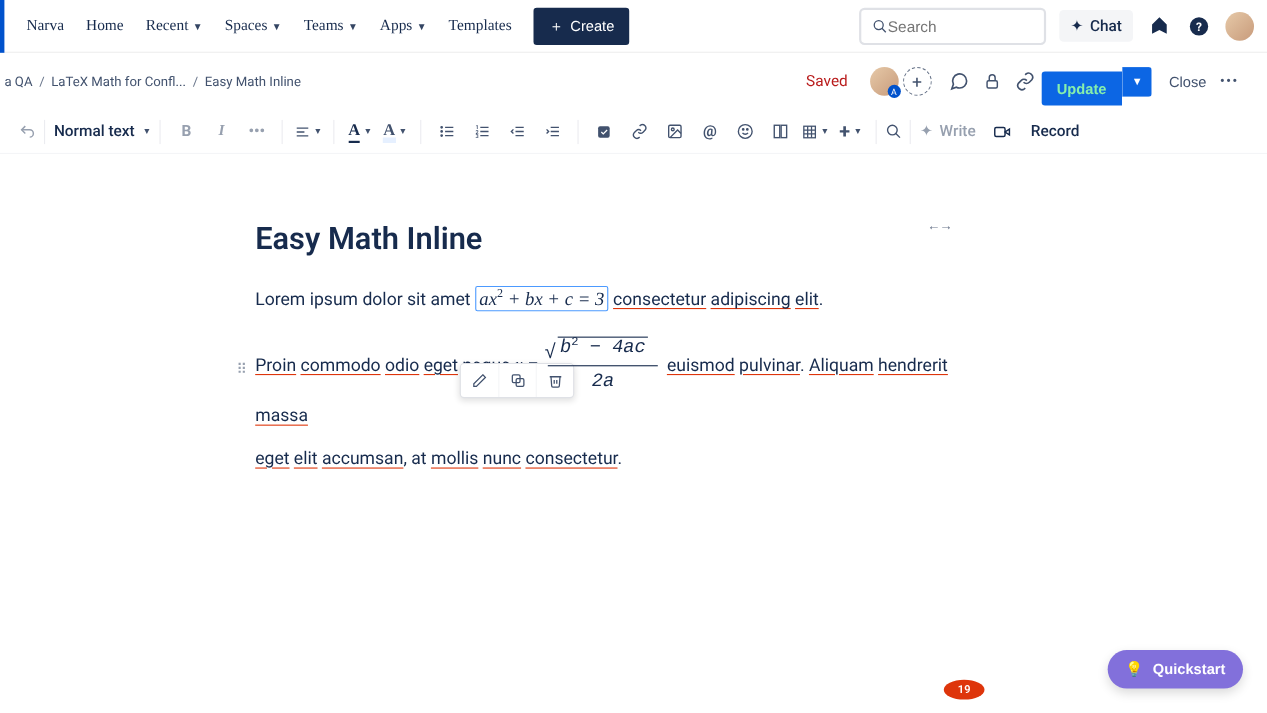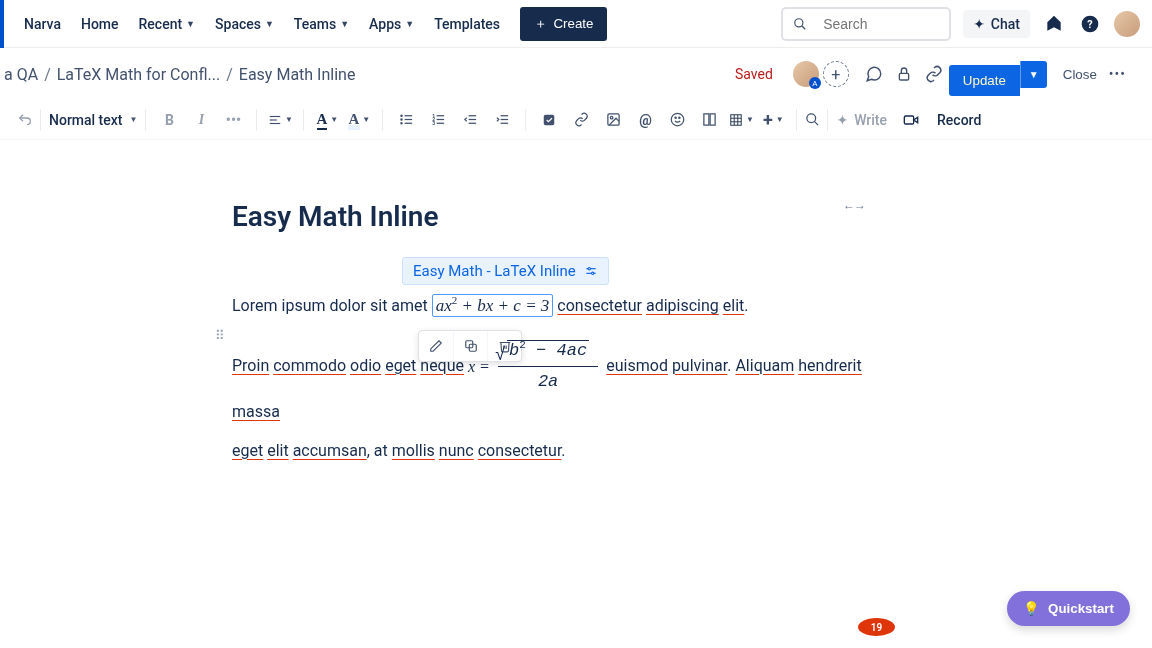--- a/index.html
+++ b/index.html
@@ -2,42 +2,42 @@
 <html><head>
 <meta charset="utf-8">
 <style>
 * { box-sizing: border-box; margin: 0; padding: 0; }
 body { font-family: -apple-system, BlinkMacSystemFont, "Segoe UI", Roboto, sans-serif; font-size: 14px; color: #172b4d; background: #fff; width: 1152px; height: 648px; overflow: hidden; position: relative; }
 
 
 .topnav { display: flex; align-items: center; height: 48px; padding: 0 12px 0 0; border-bottom: 1px solid #eee; gap: 12px; }
 .app-logo { width: 4px; height: 48px; background: #0052cc; }
 .nav-items { display: flex; align-items: center; gap: 4px; }
-.nav-item { padding: 6px 8px; border-radius: 3px; font-weight: 500; cursor: pointer; display: flex; align-items: center; gap: 4px; }
+.nav-item { padding: 6px 8px; border-radius: 3px; font-weight: 500; cursor: pointer; display: flex; align-items: center; gap: 4px; font-family: Liberation Serif, serif; }
 .chev { font-size: 9px; color: #344563; }
 .create-btn { margin-left: 8px; background: #172b4d; color: #fff; border: none; padding: 8px 14px; border-radius: 3px; font-weight: 500; display: flex; align-items: center; gap: 6px; cursor: pointer; }
 .spacer { flex: 1; }
-.search-box { width: 170px; height: 34px; border: 2px solid #dfe1e6; border-radius: 5px; display: flex; align-items: center; padding: 0 10px; gap: 16px; background:#fff; }
+.search-box { width: 170px; height: 34px; border: 2px solid #dfe1e6; border-radius: 5px; display: flex; align-items: center; padding: 0 10px; gap: 0; background:#fff; }
 .search-box input { border: none; outline: none; font-size: 14px; width: 100%; background: transparent; }
 .chat-btn { display: flex; align-items: center; gap: 6px; padding: 6px 10px; border-radius: 4px; background: #f4f5f7; font-weight: 500; cursor: pointer; }
 .top-ico { width: 24px; height: 24px; display: flex; align-items: center; justify-content: center; cursor: pointer; color:#42526e; }
 .avatar { width: 26px; height: 26px; border-radius: 50%; background: linear-gradient(135deg,#e6c9a8,#c89b7b); cursor: pointer; }
 
 
 .breadbar { display: flex; align-items: center; height: 52px; padding: 0 20px 0 4px; }
-.crumbs { display: flex; align-items: center; gap: 6px; font-size: 16px; color: #42526e; }
+.crumbs { display: flex; align-items: center; gap: 6px; font-size: 12px; color: #42526e; }
 .crumbs span { cursor: pointer; }
 .crumbs .sep { color: #6b778c; }
 .breadbar .spacer { flex: 1; }
 .saved { color: #b91c1c; margin-right: 20px; }
 .avatar-sm { width: 26px; height: 26px; border-radius: 50%; background: linear-gradient(135deg,#e6c9a8,#c89b7b); position: relative; cursor: pointer; }
 .avatar-sm::after { content:"A"; position:absolute; right:-2px; bottom:-2px; width:12px; height:12px; border-radius:50%; background:#0052cc; color:#fff; font-size:8px; display:flex; align-items:center; justify-content:center; }
 .add-circle { width: 26px; height: 26px; border-radius: 50%; border: 1px dashed #6b778c; display: flex; align-items: center; justify-content: center; color: #42526e; margin: 0 10px 0 4px; cursor: pointer; font-size: 16px; }
 .bar-ico { width: 30px; height: 30px; display: flex; align-items: center; justify-content: center; color: #42526e; cursor: pointer; }
-.update-btn { background: #0c66e4; color: #fef9c3; border: none; padding: 8px 14px; border-radius: 3px 0 0 3px; font-weight: 400; cursor: pointer; margin-top: 12px; }
+.update-btn { background: #0c66e4; color: #86efac; border: none; padding: 8px 14px; border-radius: 3px 0 0 3px; font-weight: 700; cursor: pointer; margin-top: 12px; }
 .update-split { background: #0c66e4; color: #fff; border: none; padding: 8px 8px; border-left: 1px solid rgba(255,255,255,.35); border-radius: 0 3px 3px 0; cursor: pointer; font-size:10px; margin-right: 10px; }
 .close-btn { background: none; border: none; font-weight: 500; color: #42526e; cursor: pointer; padding: 8px 6px; }
 .more-btn { color: #42526e; cursor: pointer; padding: 0 6px; letter-spacing:1px; }
 
 
 .toolbar { display: flex; align-items: center; height: 40px; padding: 0 10px; gap: 0; border-bottom: 1px solid #f4f5f7; }
 .tb-group { display: flex; align-items: center; gap: 2px; padding: 0 8px; }
 .tb-sep { width: 1px; height: 22px; background: #ebecf0; }
 .tb-btn { min-width: 30px; height: 30px; display: flex; align-items: center; justify-content: center; border-radius: 3px; cursor: pointer; color: #42526e; font-weight: bold; }
 .tb-btn.wlabel { gap:4px; padding: 0 8px; font-weight: 500; font-size: 14px; color: #172b4d; }
@@ -321,31 +321,20 @@
       </span>
       <span>Record</span>
     </div>
 </div>
 
 <div class="editor">
   <div class="width-handle">← →</div>
   <div class="content">
     <h1 class="page-title">Easy Math Inline</h1>
 
-    <div class="macro-chip">
-      <span>Easy Math - LaTeX Inline</span>
-      <span>
-          <svg width="14" height="14" viewBox="0 0 24 24" fill="none" stroke="#0c66e4" stroke-width="2">
-            <line x1="4" y1="8" x2="20" y2="8"></line>
-            <circle cx="9" cy="8" r="2" fill="#fff"></circle>
-            <line x1="4" y1="16" x2="20" y2="16"></line>
-            <circle cx="15" cy="16" r="2" fill="#fff"></circle>
-          </svg>
-        </span>
-    </div>
 
     <p class="para">
       <span>Lorem ipsum dolor sit amet </span><span class="math-inline"><span style="">ax</span><span class="sup">2</span> + <span style="font-style:italic;">bx</span> + <span style="font-style:italic;">c</span> = 3</span>
       <span> </span><span class="redu">consectetur</span> <span class="redu">adipiscing</span> <span class="redu">elit</span>.
     </p>
 
     <div class="drag-handle">⠿</div>
     <div class="floating-toolbar">
       <div class="ft-btn">
           <svg width="14" height="14" viewBox="0 0 24 24" fill="none" stroke="#42526e" stroke-width="2">

